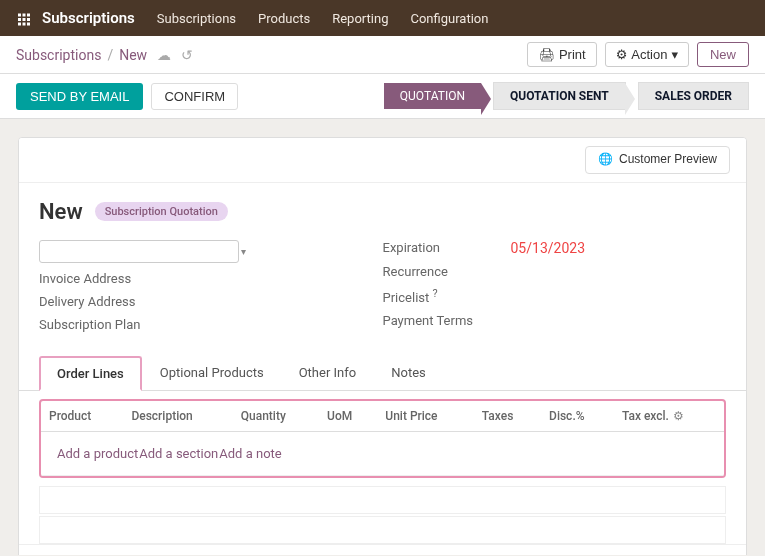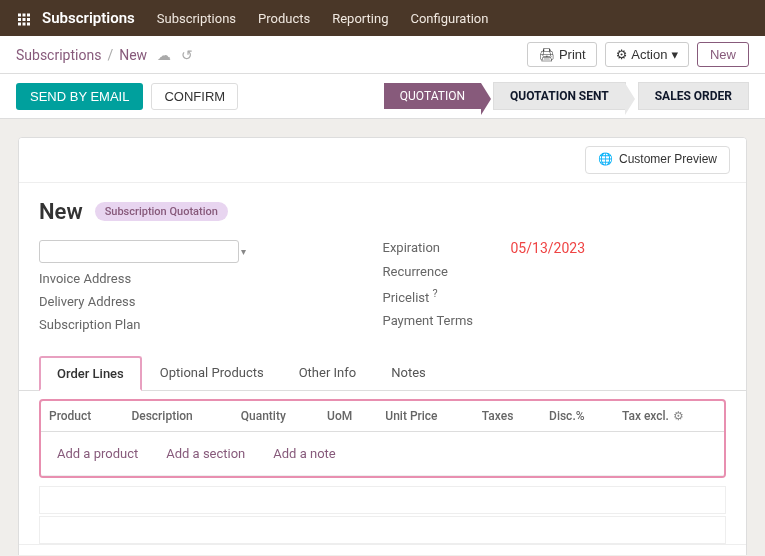--- a/index.html
+++ b/index.html
@@ -54,21 +54,21 @@
     
     .tabs-container { border-bottom: 1px solid #ddd; padding: 0 20px; display: flex; gap: 1px; margin-top: 8px; }
     .tab { padding: 8px 16px; cursor: pointer; font-size: 13px; color: #555; border: 1px solid transparent; border-bottom: none; border-radius: 3px 3px 0 0; margin-bottom: -1px; }
     .tab.active { color: #333; border-color: #ddd; background: #fff; font-weight: 500; border: 2px solid #e8a0c0; border-bottom: 2px solid #fff; }
 
     
     .order-lines-section { padding: 0 20px; }
     .order-table { width: 100%; border-collapse: collapse; margin-top: 0; }
     .order-table th { text-align: left; padding: 8px 8px; font-size: 12px; color: #666; font-weight: 500; border-bottom: 1px solid #ddd; }
     .order-table td { padding: 6px 8px; font-size: 13px; border-bottom: 1px solid #eee; }
-    .add-links { display: flex; gap: 28px; padding: 8px 8px; }
+    .add-links { display: flex; gap: 1px; padding: 8px 8px; }
     .add-link { color: #875a7b; font-size: 13px; cursor: pointer; }
 
     
     .table-wrapper { border: 2px solid #e88fb0; border-radius: 4px; margin: 8px 0; overflow: hidden; }
 
     
     .form-footer { padding: 12px 20px; border-top: 1px solid #eee; display: flex; justify-content: space-between; align-items: center; }
 
     .cloud-icon { font-size: 14px; color: #aaa; }
     .refresh-icon { font-size: 14px; color: #aaa; cursor: pointer; }

